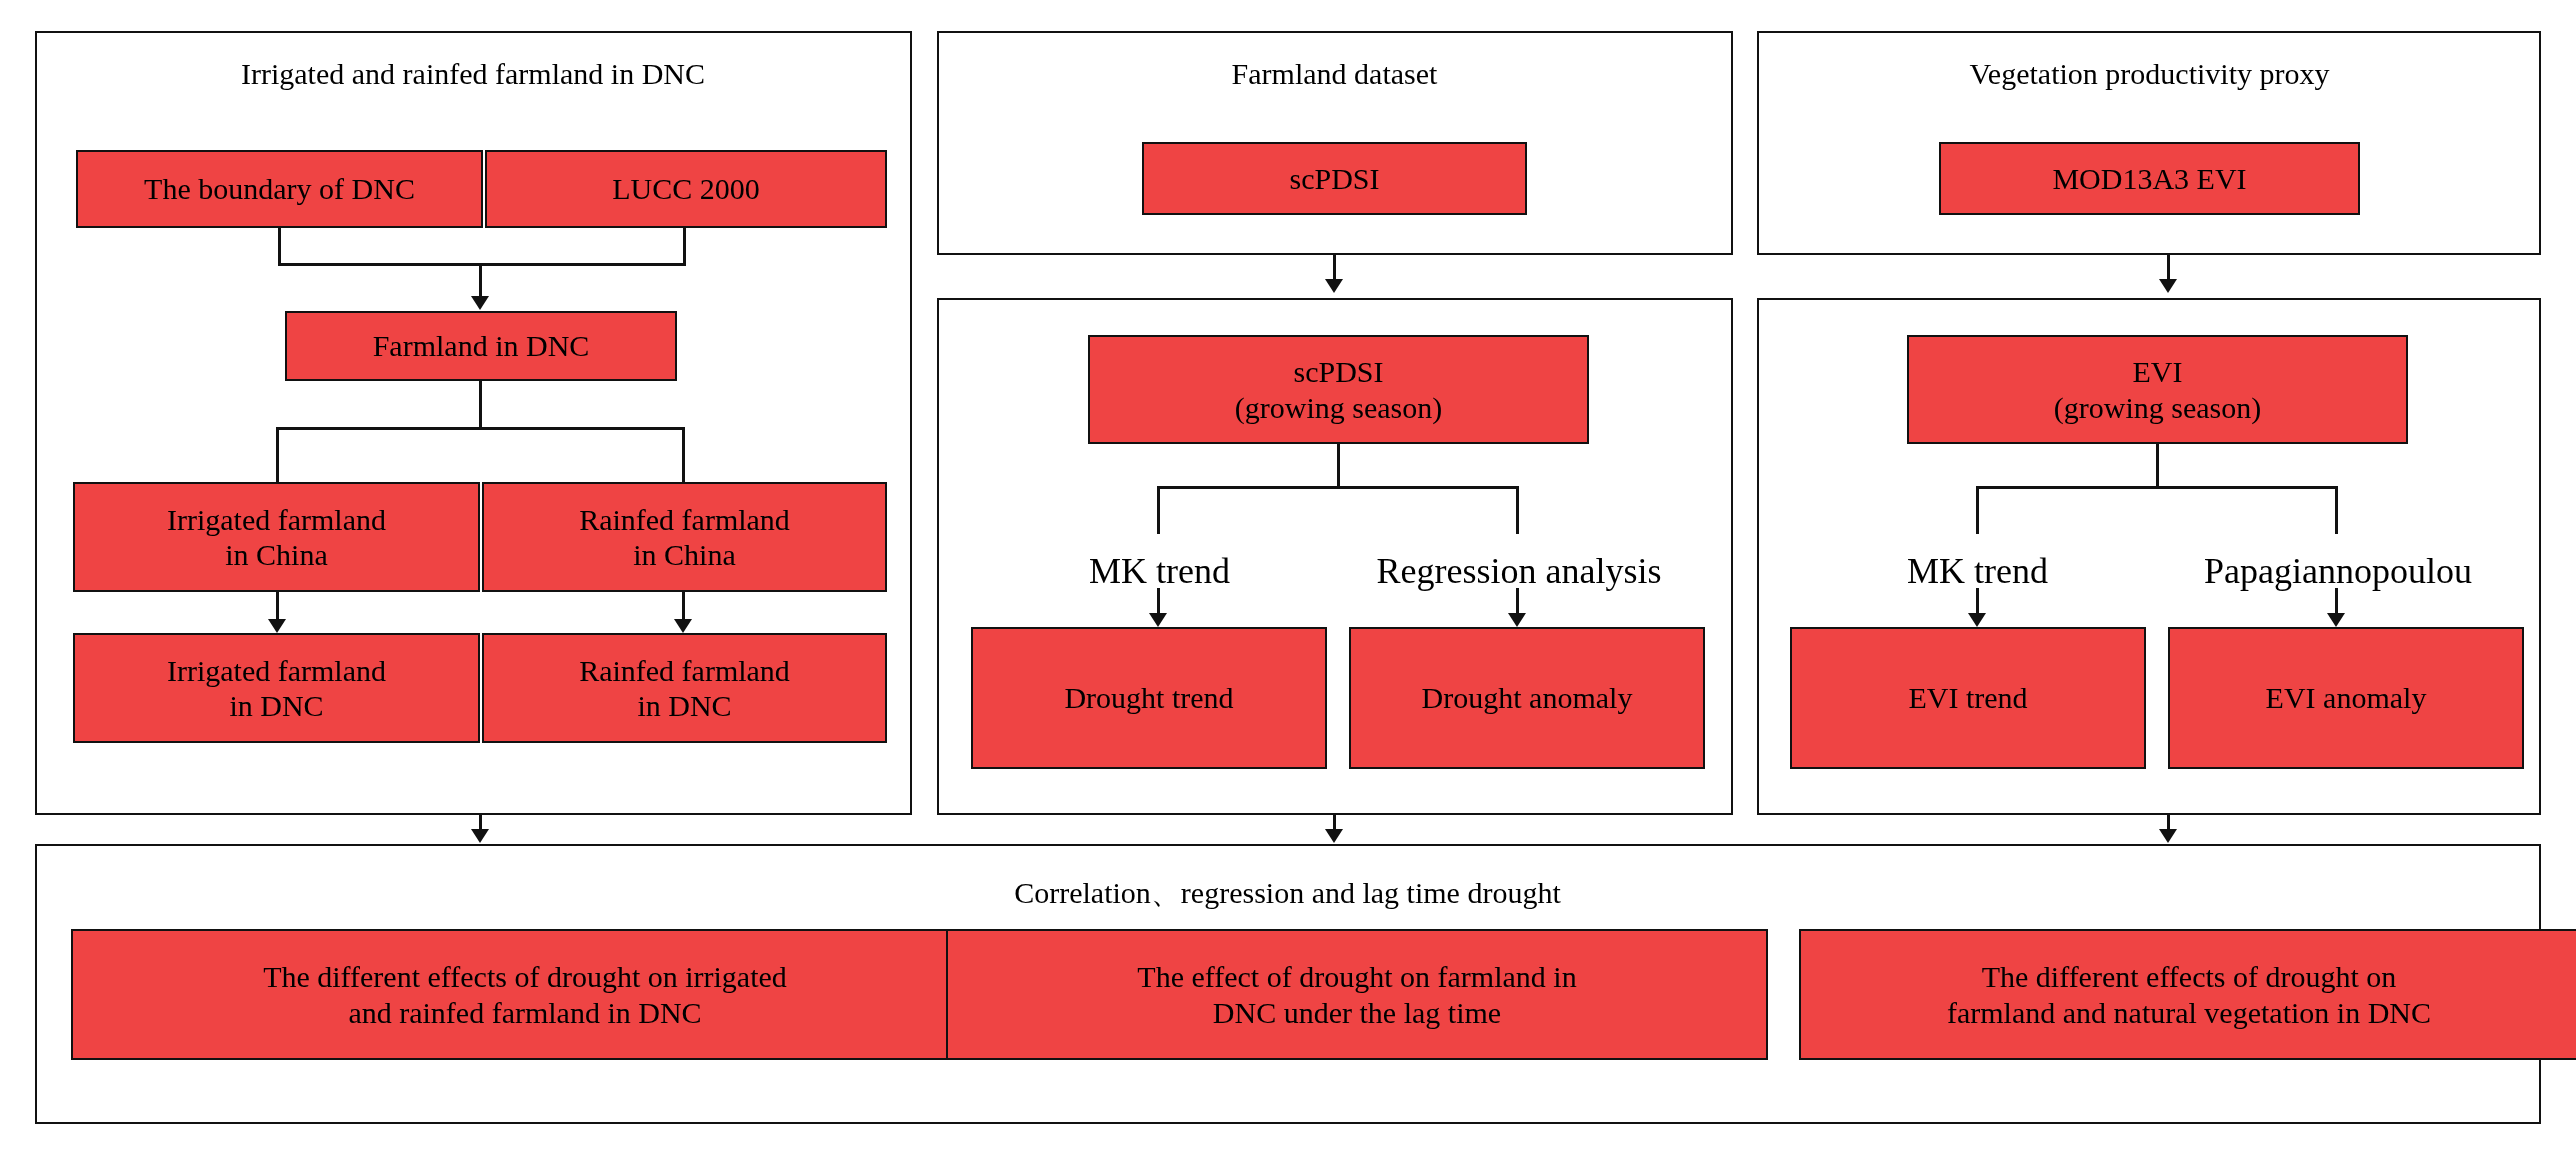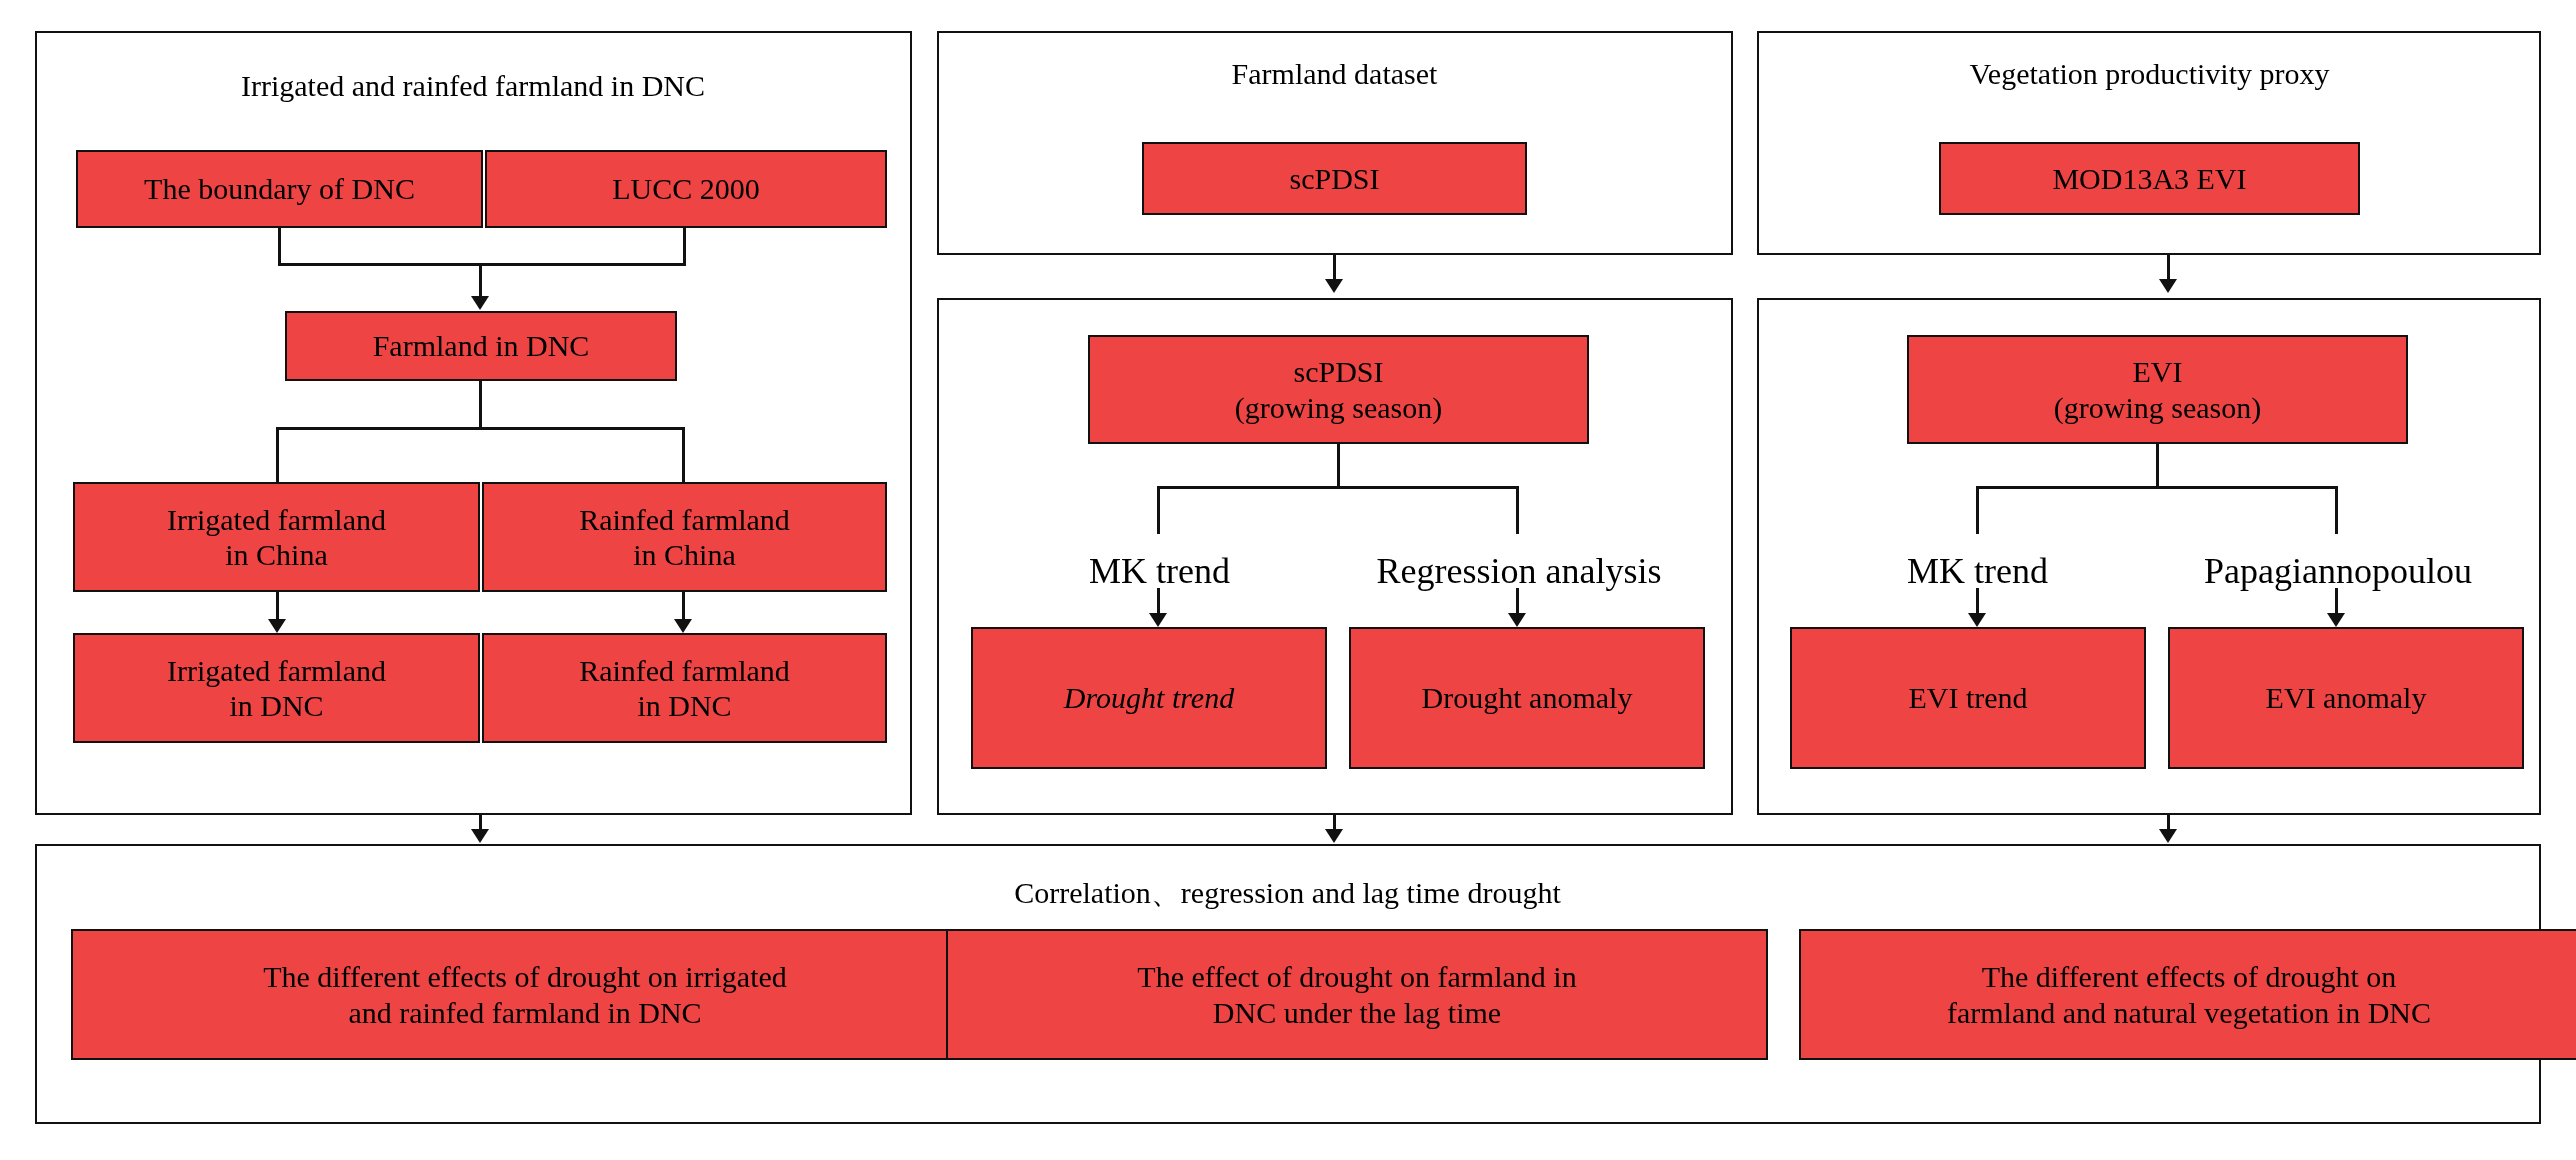--- a/index.html
+++ b/index.html
@@ -57,21 +57,21 @@
   .fs-small{font-size:36px;}
   .fs-bottom{font-size:30px;}
 </style>
 </head>
 <body>
 
 <div id="stage">
 
   <div class="panel" style="left:35px;top:30.5px;width:877px;height:784px;"></div>
 
-  <div class="caption fs-title" style="left:49px;top:57px;width:848px;margin-top:12px;">Irrigated and rainfed farmland in DNC</div>
+  <div class="caption fs-title" style="left:49px;top:57px;width:848px;">Irrigated and rainfed farmland in DNC</div>
 
   <div class="node fs-node" style="left:76px;top:150px;width:407px;height:78px;">The boundary of DNC</div>
 
   <div class="node fs-node" style="left:485px;top:150px;width:402px;height:78px;">LUCC 2000</div>
 
   <div class="vline" style="left:278px;top:228px;width:2.9px;height:38px;"></div>
   <div class="vline" style="left:683px;top:228px;width:2.9px;height:38px;"></div>
   <div class="hline" style="left:278px;top:263px;width:408px;height:2.9px;"></div>
   <div class="vline" style="left:479px;top:263px;width:2.9px;height:38px;"></div>
   <div class="arrow" style="left:471px;top:296px;"></div>
@@ -133,21 +133,21 @@
   <div class="vline" style="left:1516px;top:486px;width:2.9px;height:48px;"></div>
 
   <div class="caption fs-small" style="left:1046px;top:552px;width:227px;">MK trend</div>
   <div class="caption fs-small" style="left:1362px;top:552px;width:314px;">Regression analysis</div>
 
   <div class="vline" style="left:1157px;top:588px;width:2.9px;height:29px;"></div>
   <div class="arrow" style="left:1149px;top:613px;"></div>
   <div class="vline" style="left:1516px;top:588px;width:2.9px;height:29px;"></div>
   <div class="arrow" style="left:1508px;top:613px;"></div>
 
-  <div class="node fs-node" style="left:971px;top:627px;width:356px;height:142px;font-style:italic;">Drought trend</div>
+  <div class="node fs-node" style="left:971px;top:627px;width:356px;height:142px;">Drought trend</div>
   <div class="node fs-node" style="left:1349px;top:627px;width:356px;height:142px;">Drought anomaly</div>
 
   <div class="vline" style="left:1333px;top:815px;width:2.9px;height:17.4px;"></div>
   <div class="arrow" style="left:1325px;top:829px;"></div>
 
   <div class="panel" style="left:1757px;top:30.5px;width:784px;height:224px;"></div>
 
   <div class="caption fs-title" style="left:1772px;top:57px;width:755px;">Vegetation productivity proxy</div>
 
   <div class="node fs-node" style="left:1939px;top:142px;width:421px;height:73px;">MOD13A3 EVI</div>

